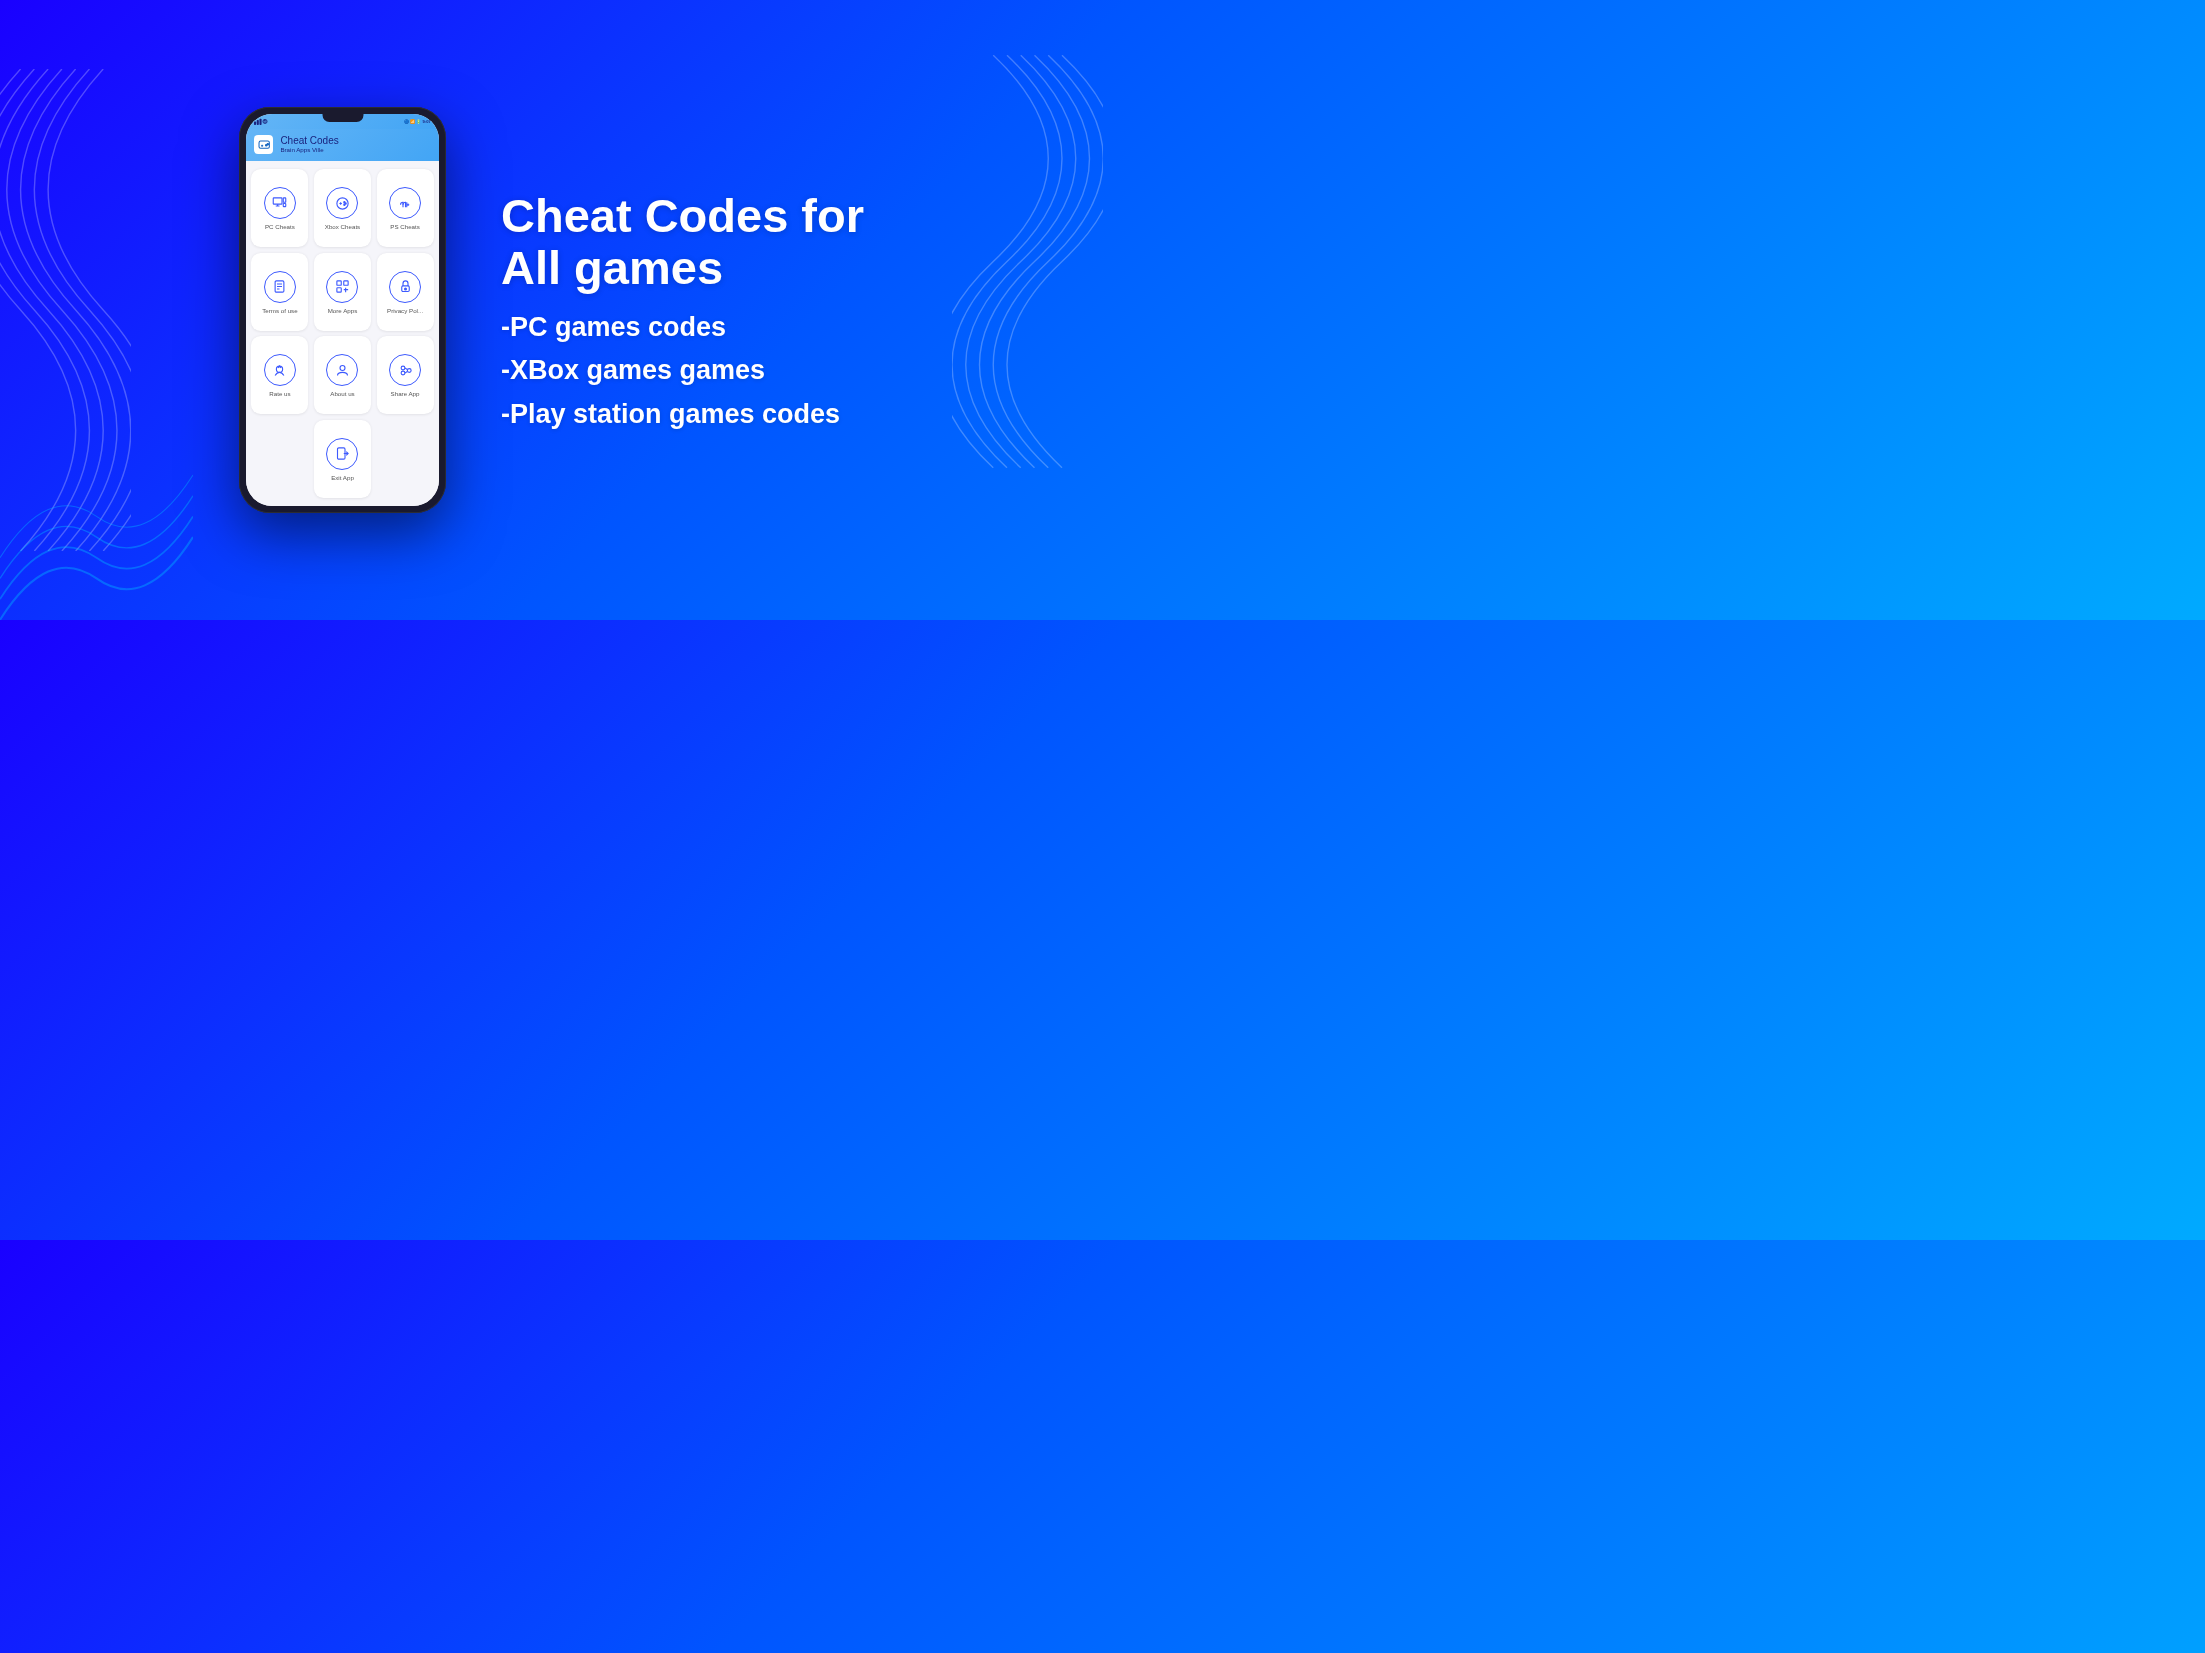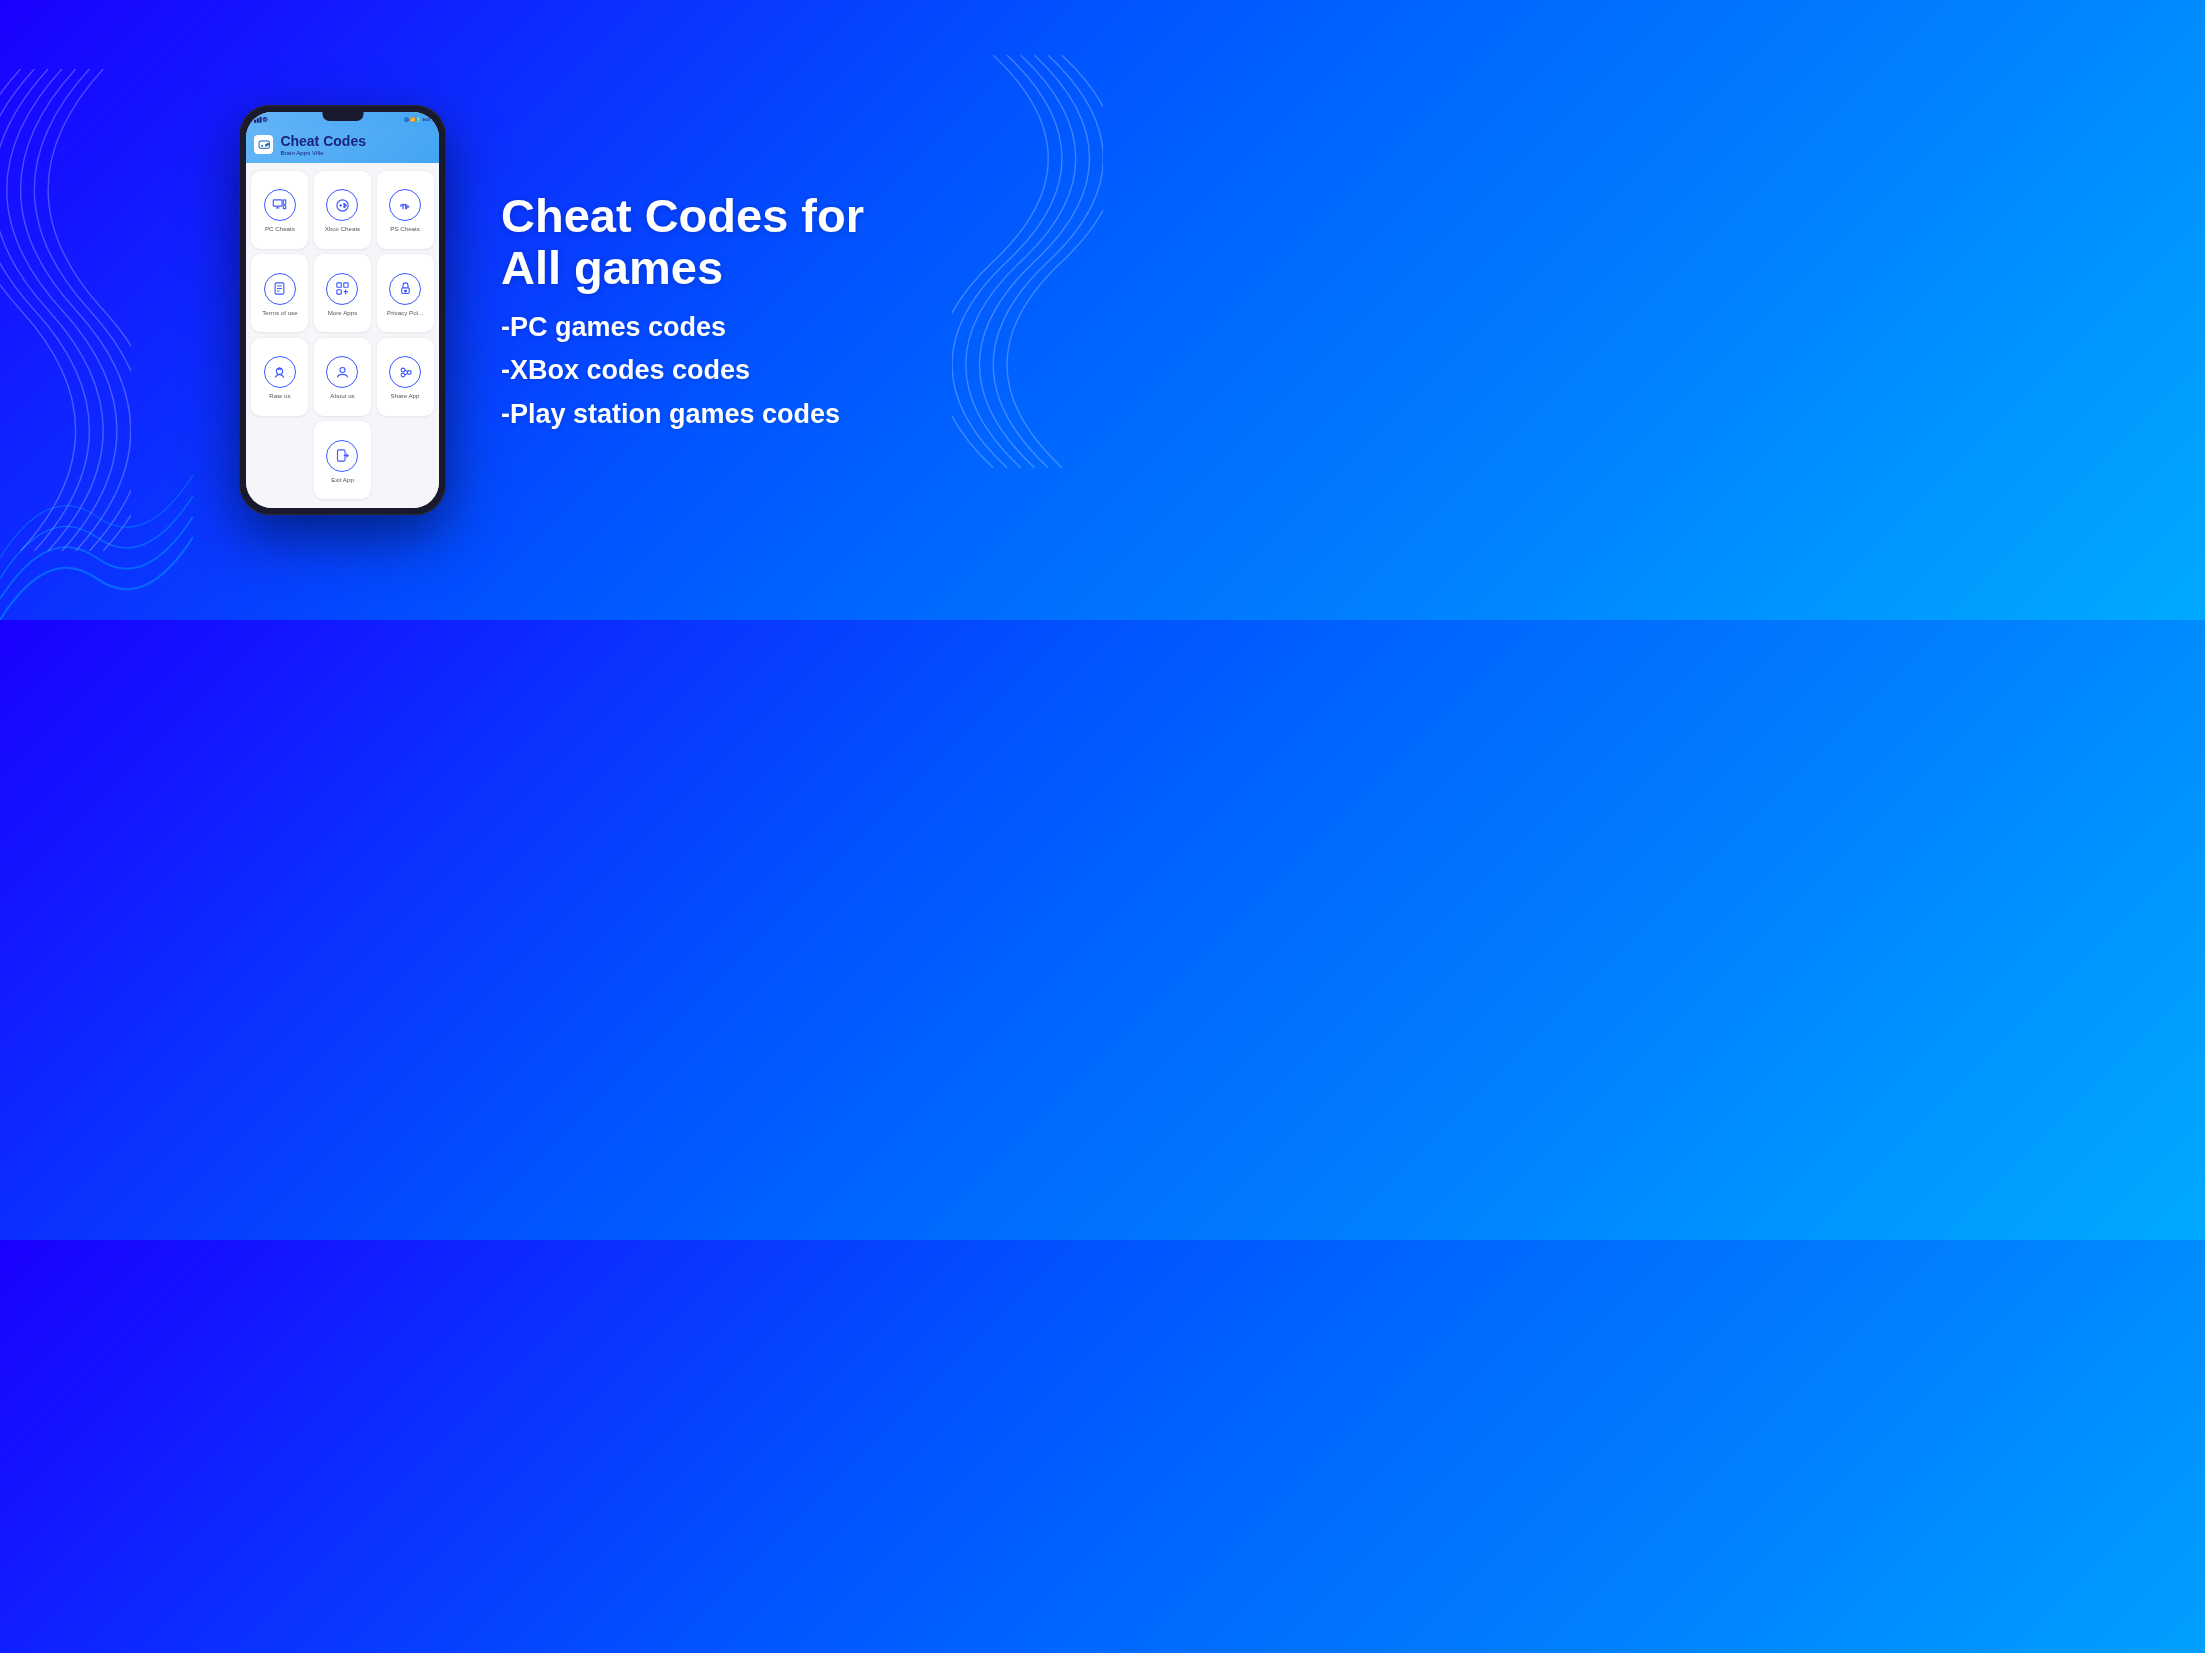--- a/index.html
+++ b/index.html
@@ -105,22 +105,22 @@
       font-size: 9.6px;
       color: #1565c0;
     }
 
     .app-header-text {
       display: flex;
       flex-direction: column;
     }
 
     .app-title {
-      font-size: 14px;
-      font-weight: bold;
+      font-size: 10px;
+      font-weight: normal;
       color: #1a237e;
     }
 
     .app-subtitle {
       font-size: 6.2px;
       color: #1a237e;
     }
 
     
     .app-content {
@@ -397,19 +397,19 @@
   </div>
 
   <div class="right-content">
     <div class="headline">
       <span>Cheat Codes for</span><br>
       <span>All games</span>
     </div>
 
     <div class="features">
       <div class="feature-item">-PC games codes</div>
-      <div class="feature-item">-XBox codes codes</div>
+      <div class="feature-item">-XBox games games</div>
       <div class="feature-item">-Play station games codes</div>
     </div>
   </div>
 
 </div>
 
 
 </body></html>

